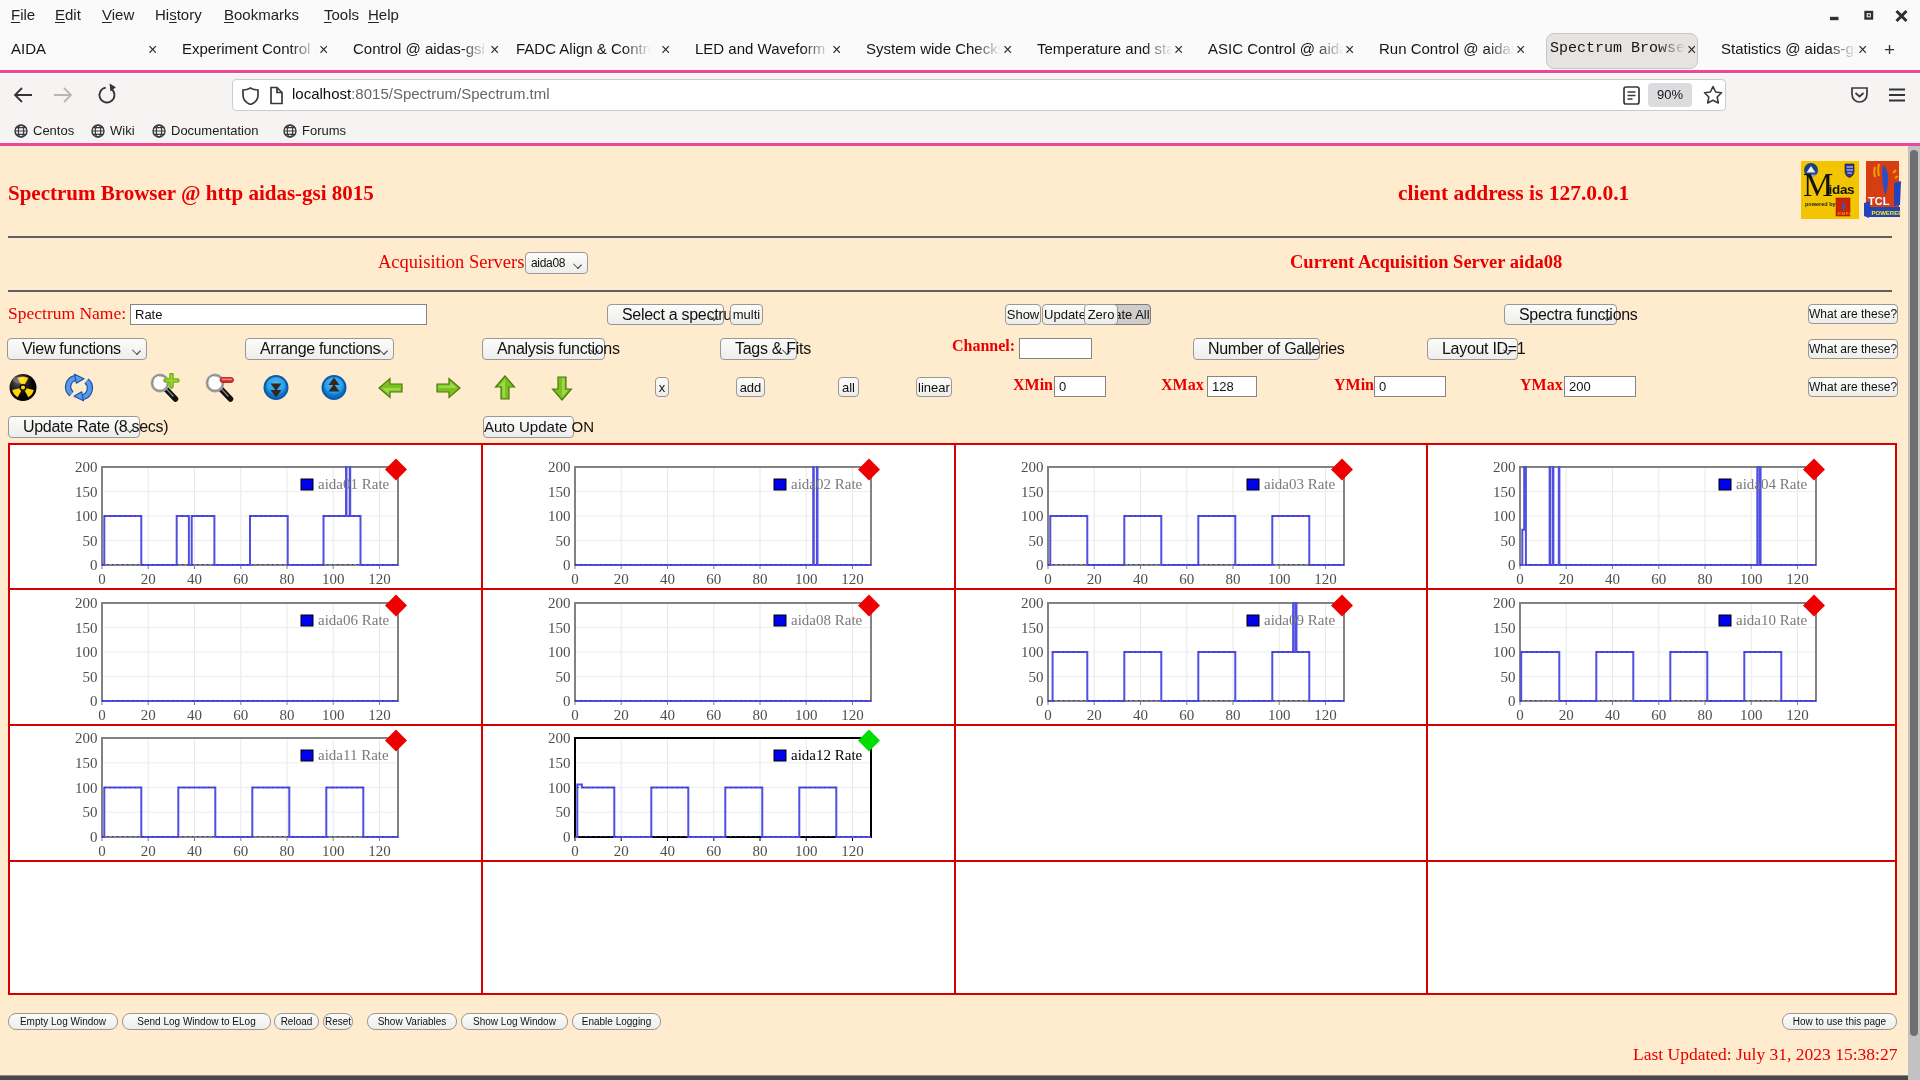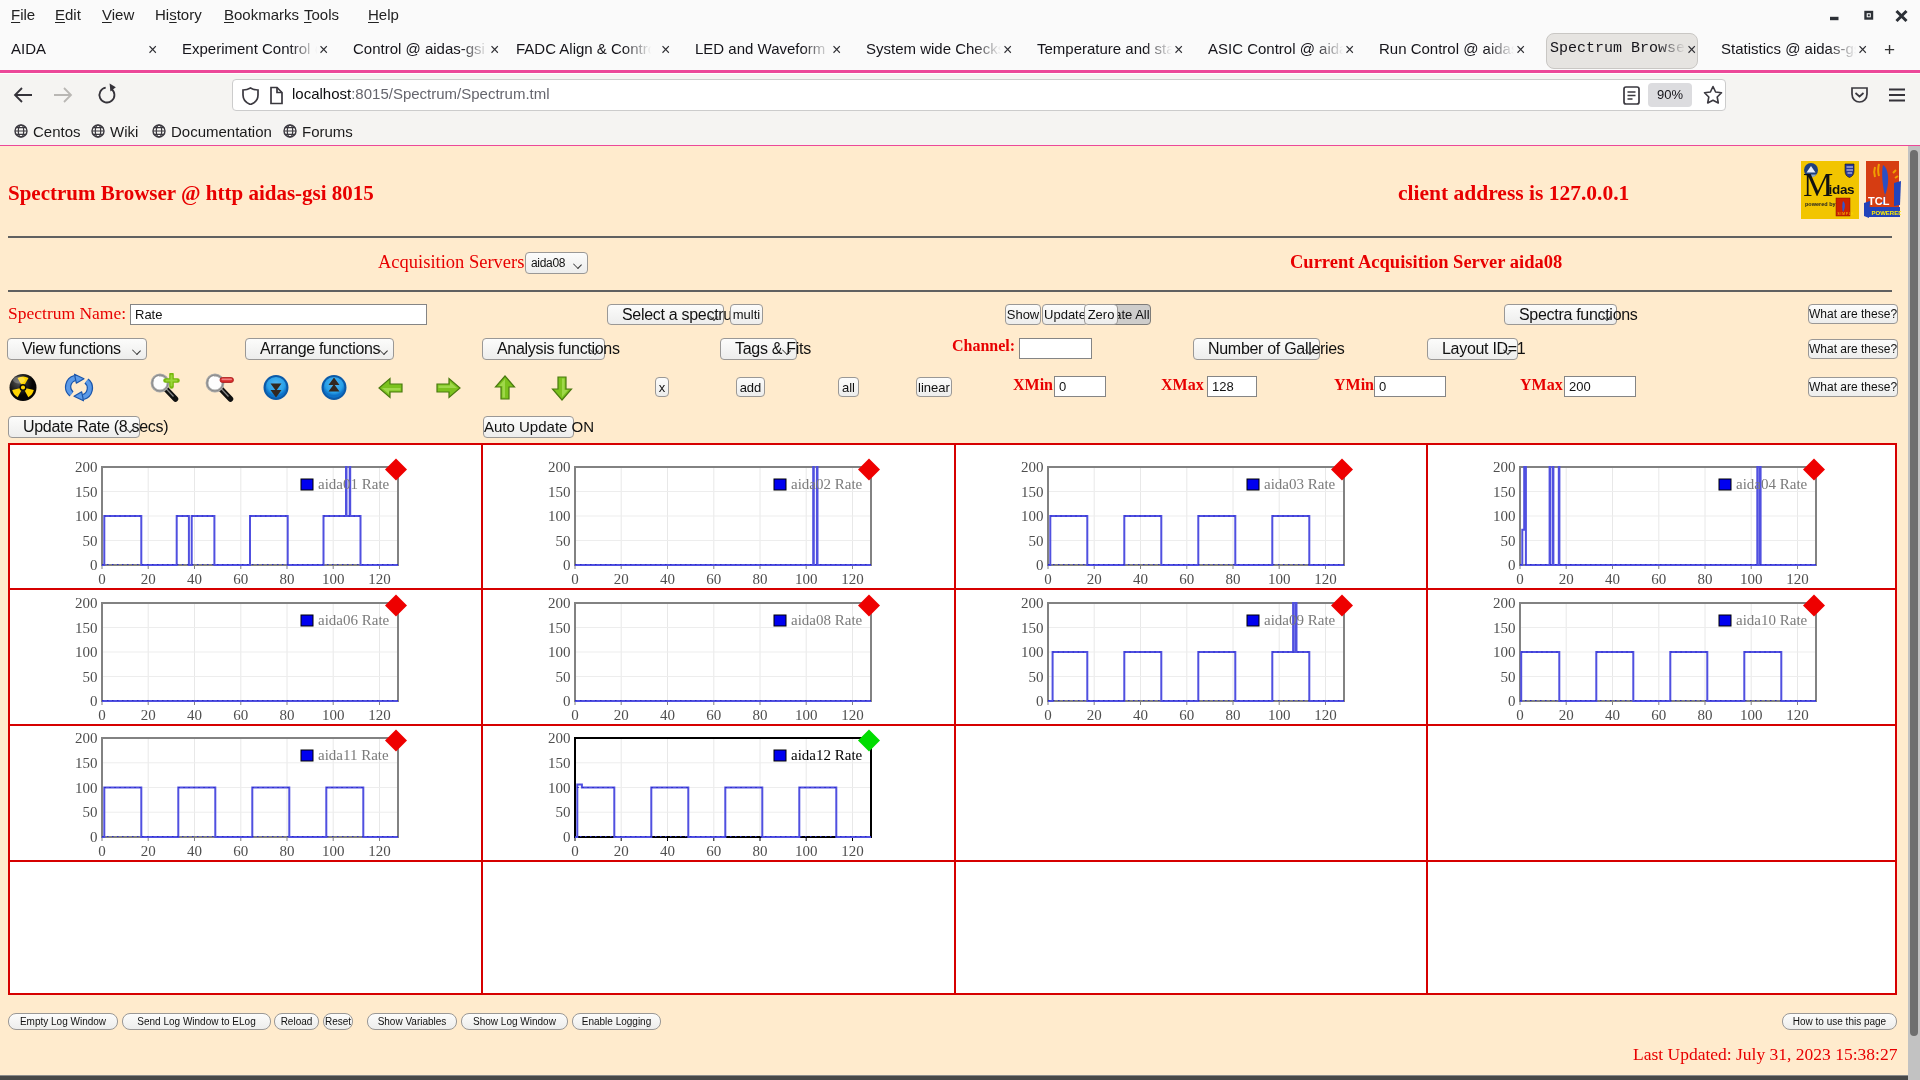--- a/index.html
+++ b/index.html
@@ -9,41 +9,41 @@
 #menubar{position:absolute;left:0;top:0;width:1920px;height:30px;background:#fafafa;color:#222;font-size:15px}
 .mitem{position:absolute;top:6px}
 .mitem u{text-decoration:underline;text-underline-offset:2px}
 #tabbar{position:absolute;left:0;top:30px;width:1920px;height:43px;background:#fafafa;border-bottom:3px solid #ec4899}
 .tab{position:absolute;top:10px;height:24px;font-size:15px;color:#15141a;white-space:nowrap;overflow:hidden}
 .tabx{position:absolute;top:11px;font-size:16px;color:#2e2e33}
 .activetab{position:absolute;top:3px;height:36px;background:#e6e4e1;border:1px solid #c9c7c4;border-radius:8px}
 
 #navbar{position:absolute;left:0;top:74px;width:1920px;height:42px;background:#f5f4f2}
 #urlbar{position:absolute;left:232px;top:5px;width:1494px;height:32px;background:#fff;border:1px solid #ccc;border-radius:4px}
-#bookbar{position:absolute;left:0;top:116px;width:1920px;height:30px;background:#f5f4f2;border-bottom:1px solid #ec4899;font-size:15px;color:#1b1b1b}
+#bookbar{position:absolute;left:0;top:116px;width:1920px;height:30px;background:#f5f4f2;border-bottom:3px solid #ec4899;font-size:13px;color:#1b1b1b}
 
 #page{position:absolute;left:0;top:146px;width:1908px;height:934px;background:#ffebcd;overflow:hidden}
 .red{color:#e80000;font-family:"Liberation Serif",serif}
 .hr{position:absolute;height:2px;background:#606060}
 .gbtn{position:absolute;background:linear-gradient(180deg,#fcfcfb,#ededec);border:1px solid #9a9896;border-radius:4px;font-size:13px;color:#111;text-align:center;line-height:19px;white-space:nowrap}
 .gbtn.small{font-size:10px;line-height:15px;border-radius:8px}
 .gsel{position:absolute;background:linear-gradient(180deg,#fcfcfb,#ededec);border:1px solid #9a9896;border-radius:4px;font-size:16px;letter-spacing:-0.3px;color:#111;line-height:20px;padding-left:14px;white-space:nowrap}
 .gsel:after{content:"";position:absolute;right:6px;top:8px;width:6px;height:6px;border-right:1.6px solid #333;border-bottom:1.6px solid #333;transform:rotate(45deg) scale(1,0.8);transform-origin:center}
 .ginp{position:absolute;background:#fff;border:1px solid #858585;font-size:13px;color:#111;line-height:19px;padding-left:4px;white-space:nowrap}
 .cellline{position:absolute;background:#d60000}
 </style></head>
 <body>
 <div id="root">
 <div id="menubar">
       <span class="mitem" style="left:11px"><u>F</u>ile</span>
       <span class="mitem" style="left:55px"><u>E</u>dit</span>
       <span class="mitem" style="left:102px"><u>V</u>iew</span>
       <span class="mitem" style="left:155px">Hi<u>s</u>tory</span>
       <span class="mitem" style="left:224px"><u>B</u>ookmarks</span>
-      <span class="mitem" style="left:304px"><u>T</u>ools</span>
+      <span class="mitem" style="left:324px"><u>T</u>ools</span>
       <span class="mitem" style="left:368px"><u>H</u>elp</span>
       <svg class="abs" style="left:1820px;top:4px" width="100" height="22">
         <line x1="10" y1="14.5" x2="18.5" y2="14.5" stroke="#2c3036" stroke-width="3.4"></line>
         <rect x="45.5" y="8" width="6.5" height="6.5" fill="none" stroke="#2c3036" stroke-width="2.4"></rect>
         <rect x="47.8" y="10.3" width="2" height="2" fill="#2c3036"></rect>
         <path d="M76.5 7 L86.5 17 M86.5 7 L76.5 17" stroke="#2c3036" stroke-width="3"></path>
       </svg>
     </div>
     <div id="tabbar">
       <div class="tab" style="left:11px;width:138px;-webkit-mask-image:linear-gradient(90deg,#000 78%,transparent 98%);">AIDA</div>

